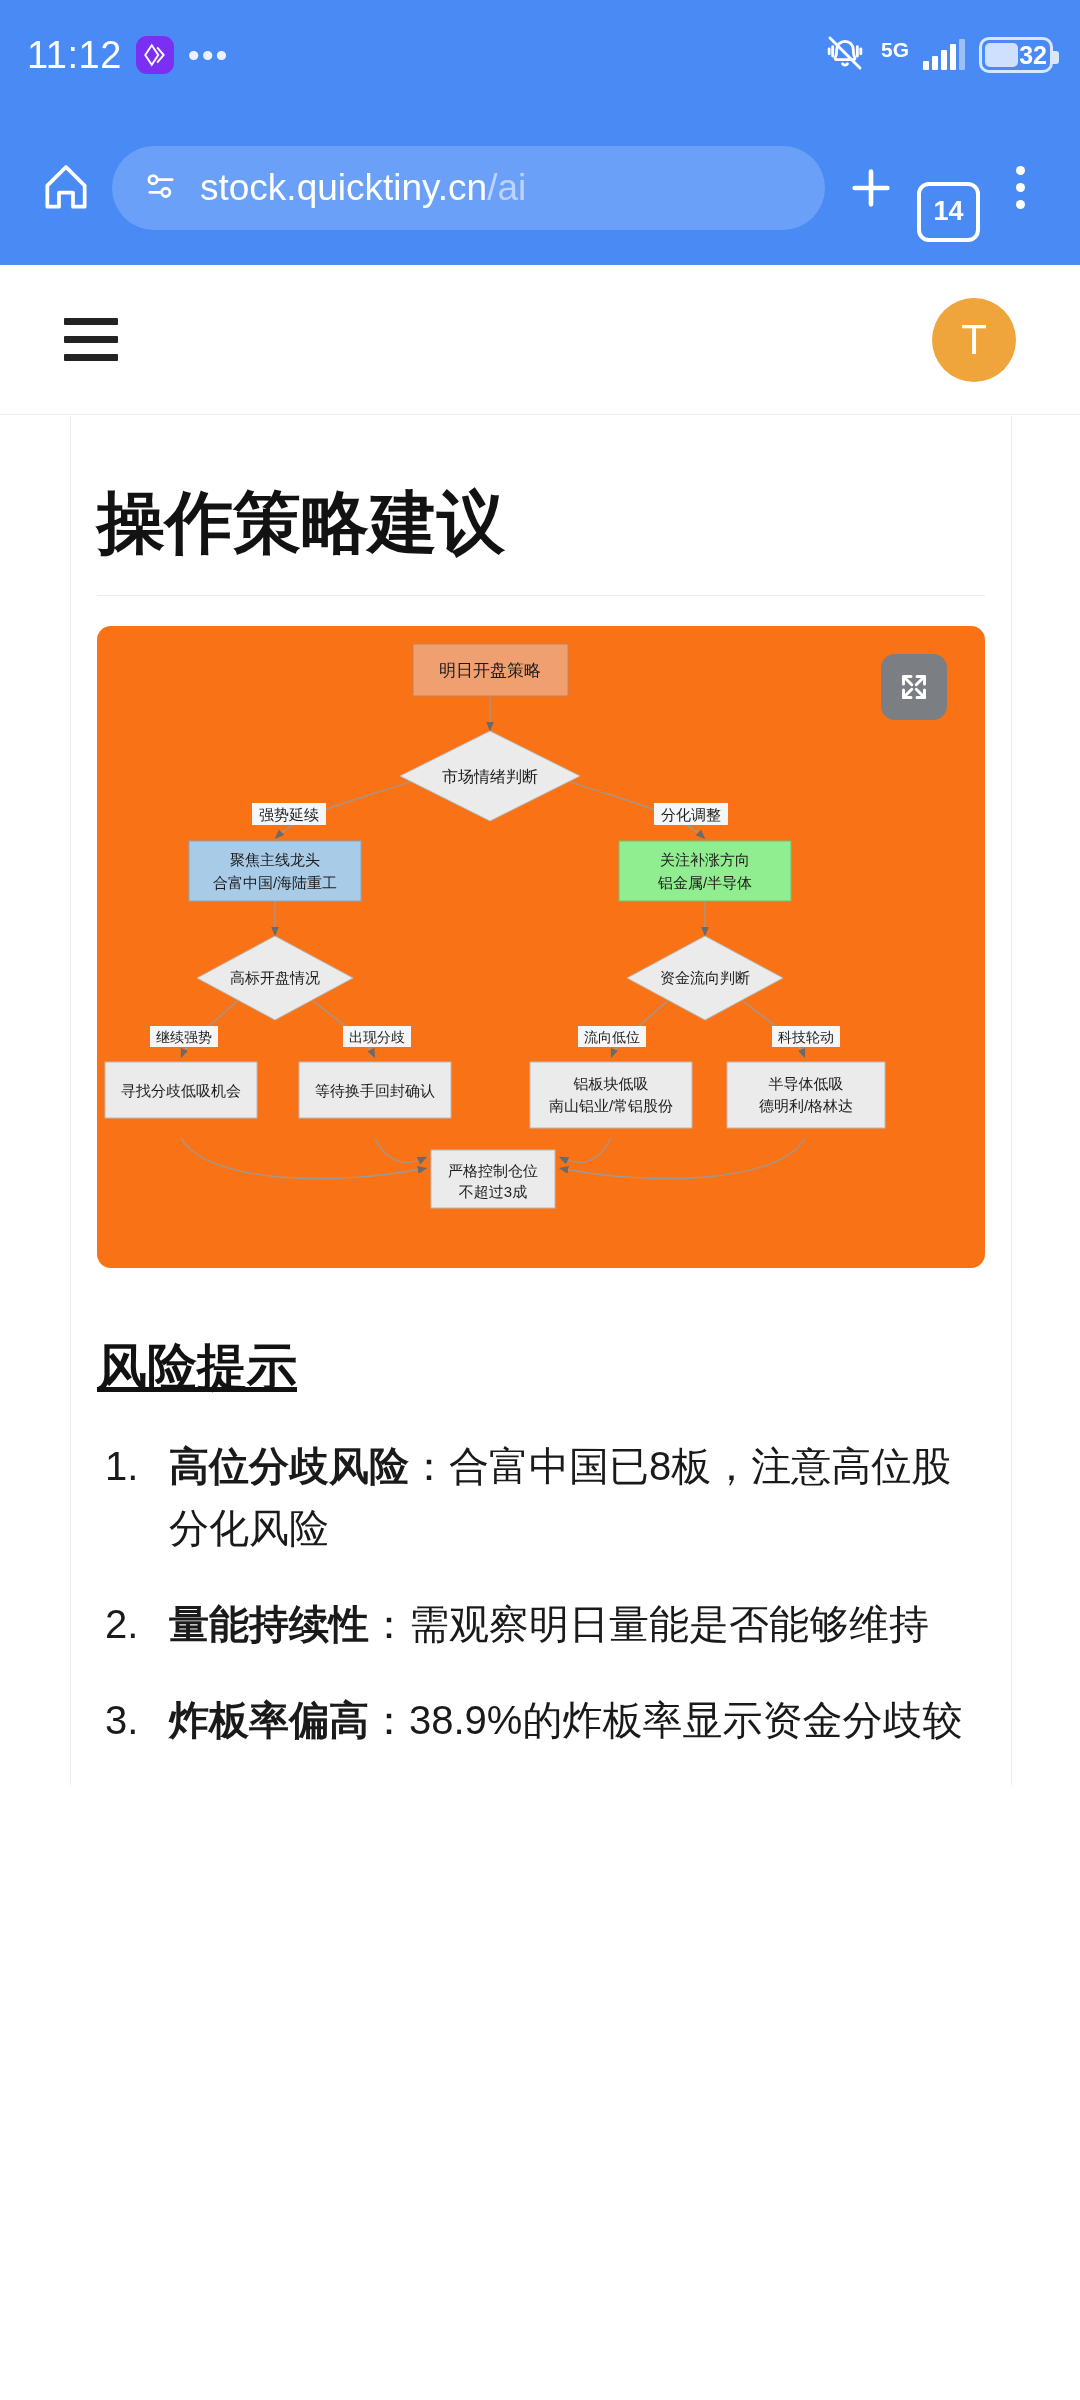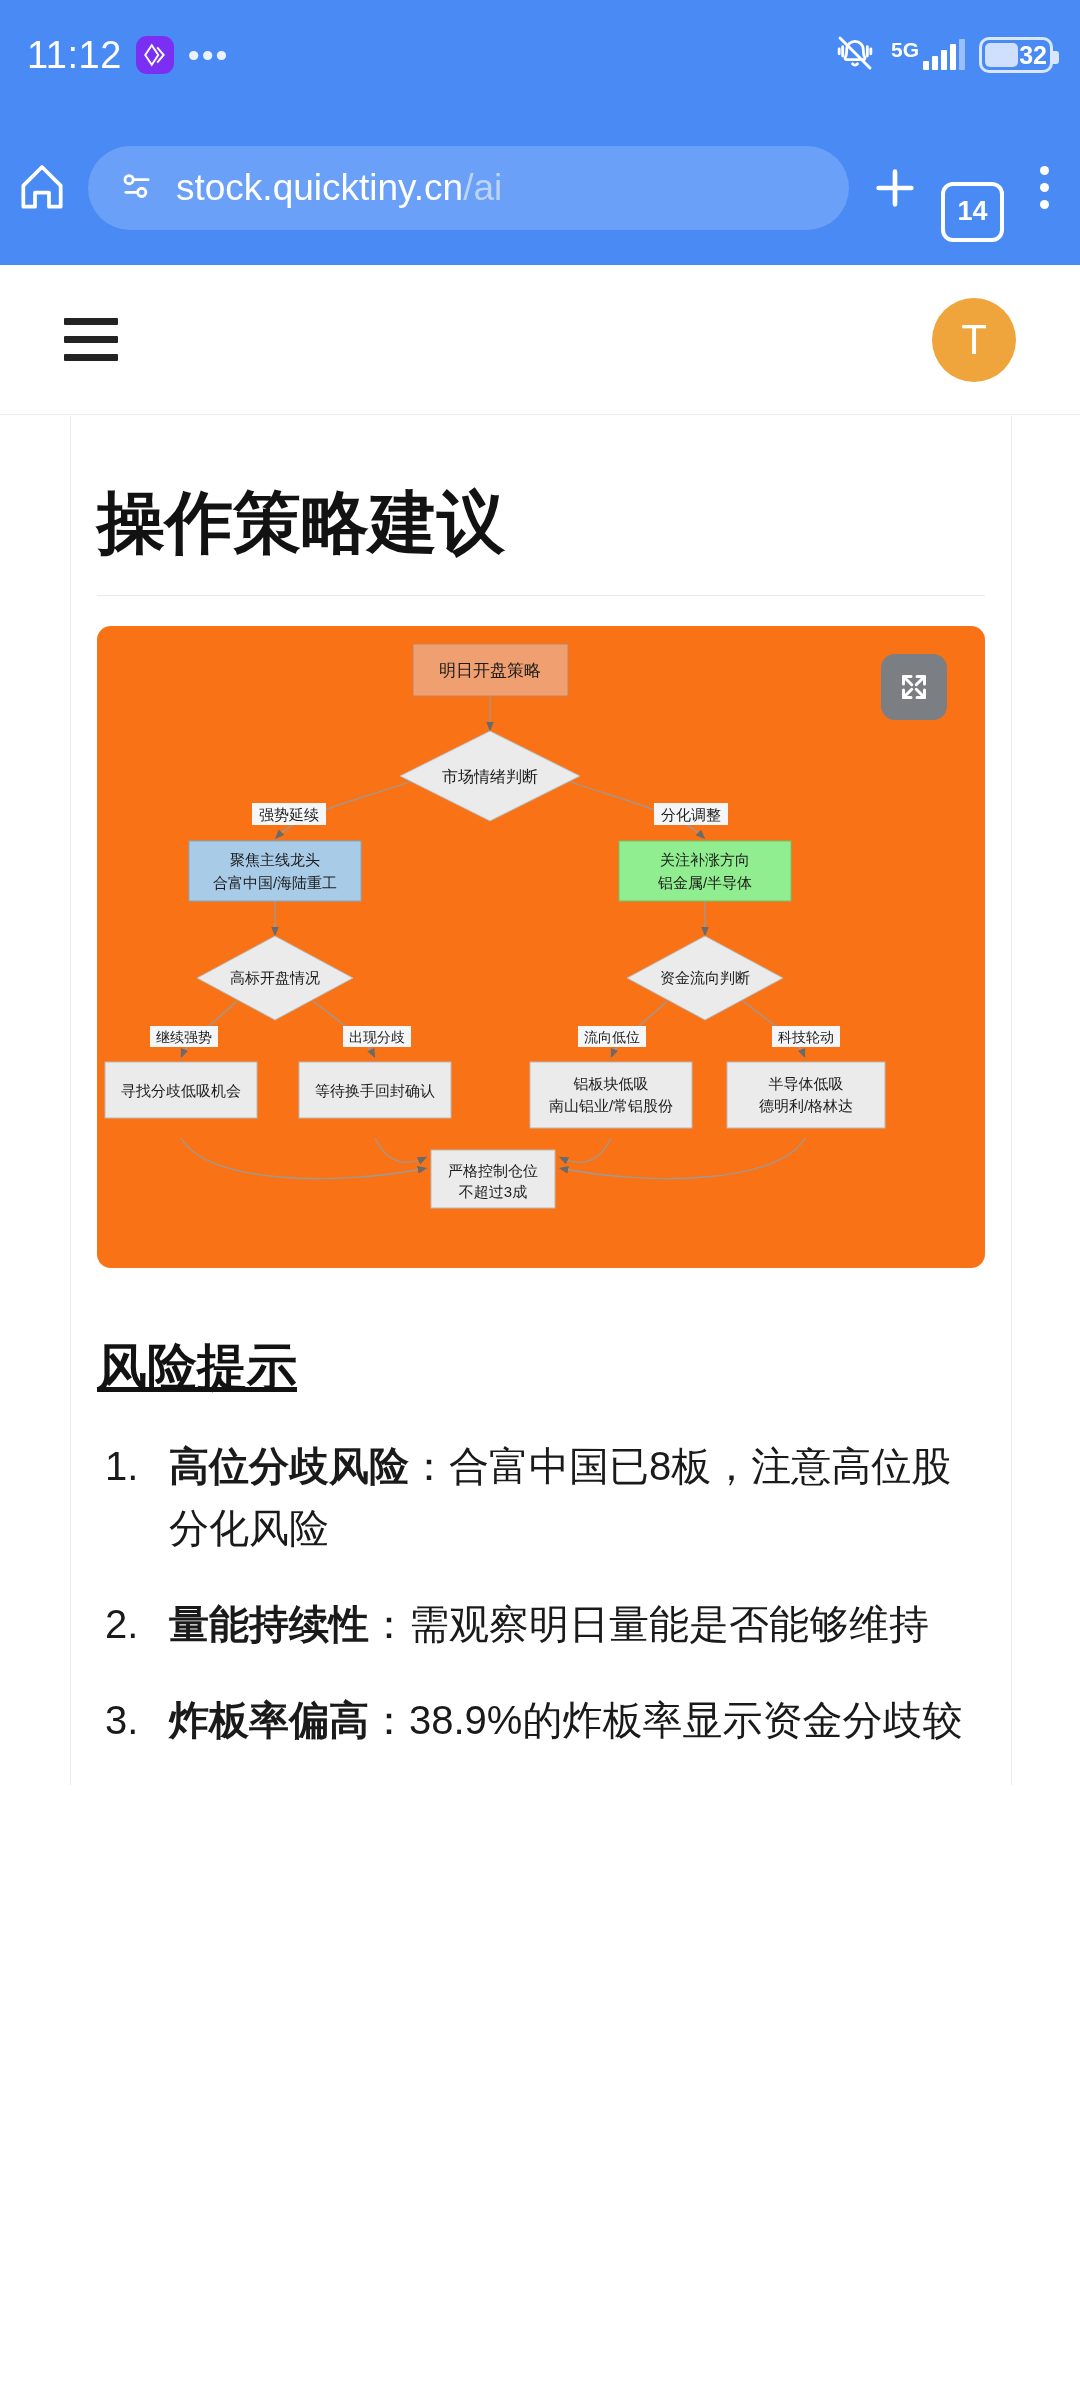--- a/index.html
+++ b/index.html
@@ -16,21 +16,21 @@
     padding:0 27px; color:#fff;
   }
   .sb-left{ display:flex; align-items:center; gap:14px; }
   .sb-clock{ font-size:38px; letter-spacing:.5px; font-weight:400; }
   .sb-appicon{
     width:38px;height:38px;border-radius:11px;background:#7a2ff2;
     display:flex;align-items:center;justify-content:center;
   }
   .sb-dots{ font-size:34px; letter-spacing:2px; color:#eaf1ff; line-height:.6;}
   .sb-right{ margin-left:auto; display:flex; align-items:center; gap:14px; }
-  .sig-wrap{ display:flex; align-items:flex-end; gap:6px; }
+  .sig-wrap{ display:flex; align-items:flex-end; gap:16px; }
   .net5g{ font-size:21px; font-weight:700; position:relative; top:-8px; margin-right:-2px;}
   .bars{ display:flex; align-items:flex-end; gap:3px; height:30px;}
   .bars i{ display:block; width:6px; background:#fff; border-radius:1px;}
   .bars i:nth-child(1){height:9px;} .bars i:nth-child(2){height:14px;}
   .bars i:nth-child(3){height:20px;} .bars i:nth-child(4){height:26px;}
   .bars i:nth-child(5){height:31px;opacity:.45;}
   .battery{
     width:74px;height:36px;border:3px solid #d8e6ff;border-radius:10px;
     position:relative;display:flex;align-items:center;padding:3px;
   }
@@ -39,21 +39,21 @@
     background:#d8e6ff;border-radius:0 3px 3px 0;
   }
   .batt-fill{ position:absolute;left:3px;top:3px;bottom:3px;width:48%;
     background:#cfe0ff;border-radius:5px;}
   .batt-txt{ position:relative;width:100%;text-align:right;font-size:25px;
     font-weight:600;color:#ffffff;}
 
   
   .browserbar{
     position:absolute;left:0;top:110px;width:1080px;height:155px;
-    background:#4a8af4;display:flex;align-items:center;padding:0 14px;gap:18px;
+    background:#4a8af4;display:flex;align-items:center;padding:0 38px;gap:18px;
   }
   .home-ico{ width:56px;height:56px;flex:none; }
   .omnibox{
     flex:1;height:84px;background:#6aa0f7;border-radius:42px;
     display:flex;align-items:center;padding:0 30px;gap:20px;overflow:hidden;
   }
   .omni-url{ color:#fff;font-size:37px;white-space:nowrap; }
   .omni-url .dim{ color:#bcd4fb; }
   .plus-ico{ width:56px;height:56px;flex:none; }
   .tabs-ico{

